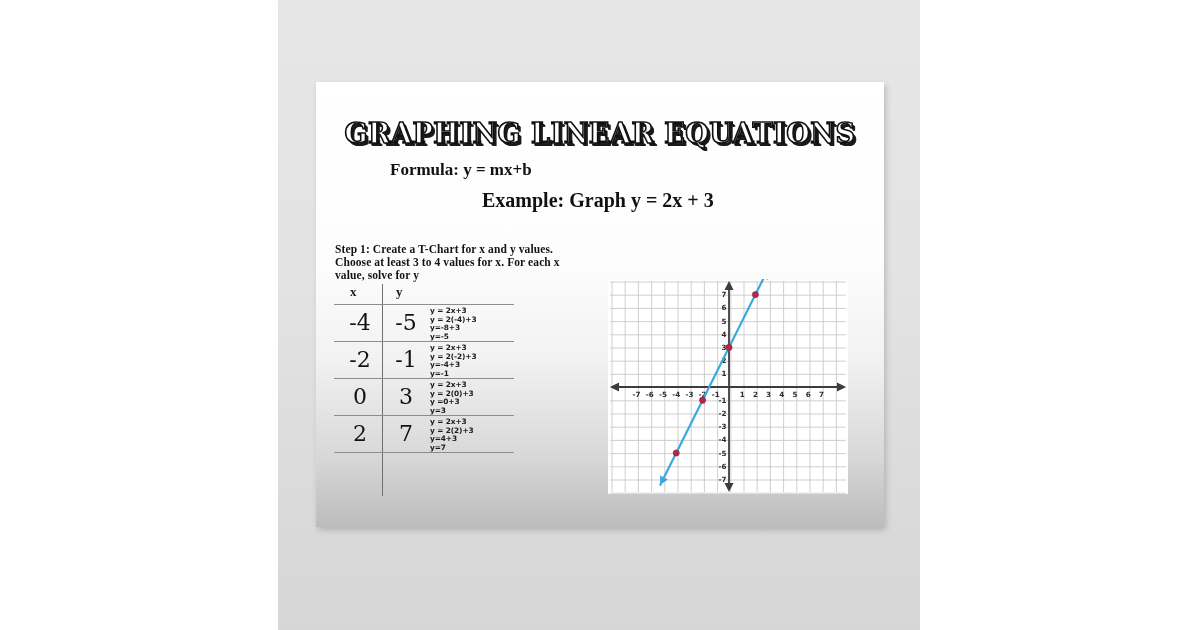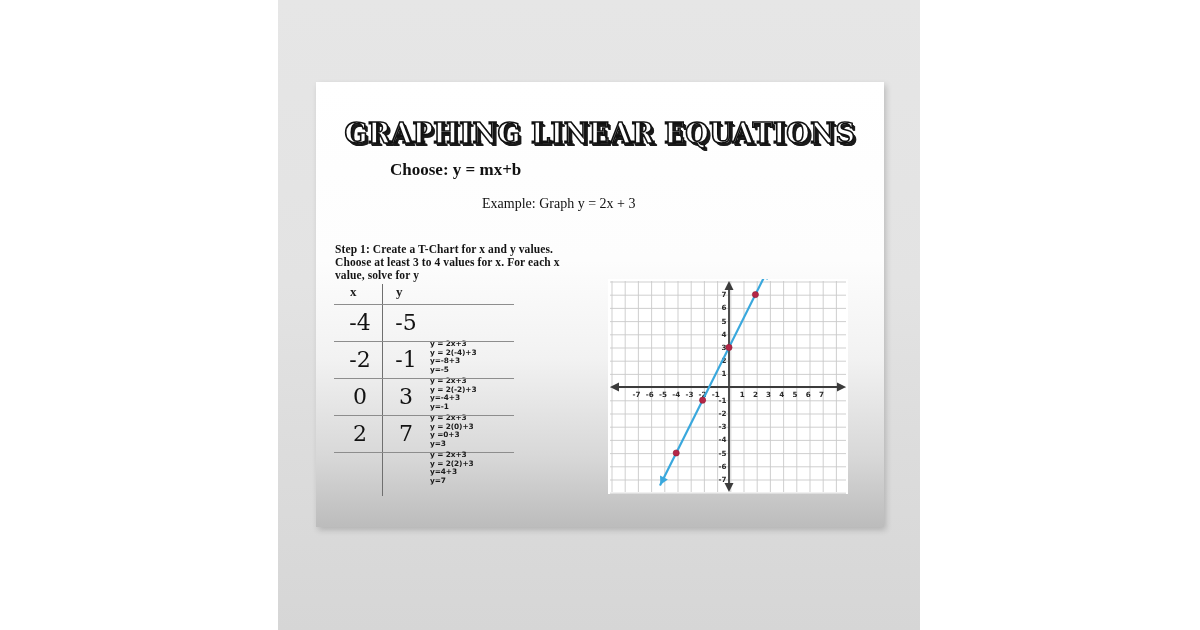--- a/index.html
+++ b/index.html
@@ -35,22 +35,22 @@
     text-shadow:
       2px 2px 0 #1a1a1a, 2.5px 2.5px 0 #1a1a1a,
       3px 3px 0 #2b2b2b;
     white-space:nowrap;
   }
   .formula{
     position:absolute;left:74px;top:78px;
     font-size:17px;font-weight:bold;color:#111;
   }
   .example{
-    position:absolute;left:166px;top:114px;
-    font-size:14px;font-weight:normal;color:#111;
+    position:absolute;left:166px;top:107px;
+    font-size:20px;font-weight:bold;color:#111;
   }
 
   
   .step{
     position:absolute;font-size:11.5px;font-weight:bold;color:#141414;
     line-height:1.12;letter-spacing:0.1px;
   }
   #step1{left:19px;top:161px;width:248px;}
   #step2{left:308px;top:161px;width:222px;}
 
@@ -65,40 +65,40 @@
   }
   .trow.last{border-bottom:1.4px solid #8d8d8d;}
   .tx{position:absolute;left:6px;top:5px;width:40px;text-align:center;
       font-family:"DejaVu Serif",serif;font-size:22px;color:#121212;}
   .ty{position:absolute;left:52px;top:5px;width:40px;text-align:center;
       font-family:"DejaVu Serif",serif;font-size:22px;color:#121212;}
   .work{
     position:absolute;left:96px;top:2px;
     font-family:"DejaVu Sans",sans-serif;
     font-size:7.4px;font-weight:bold;line-height:1.18;color:#1a1a1a;
-    white-space:pre-line;letter-spacing:-0.1px;margin-top:33px;
+    white-space:pre-line;letter-spacing:-0.1px;
   }
   #vline{
     position:absolute;left:66px;top:202px;width:1.4px;height:212px;background:#6f6f6f;
   }
 
   
   #graph{position:absolute;left:292px;top:197px;width:240px;height:215px;}
   #graph svg{display:block;}
 </style>
 </head>
 <body>
 
 <div id="stage">
   <div id="backdrop"></div>
 
   <div id="poster">
 
     <div class="title">GRAPHING LINEAR EQUATIONS</div>
-    <div class="formula">Choose:  y = mx+b</div>
+    <div class="formula">Formula:  y = mx+b</div>
     <div class="example">Example:  Graph y = 2x + 3</div>
 
     <div class="step" id="step1">Step 1:  Create a T-Chart for x and y values.  Choose at least 3 to 4 values for x.  For each x value, solve for y</div>
 
     <div id="vline"></div>
 
     <div id="tchart">
       <div class="thead">
         <span class="hx">x</span>
         <span class="hy">y</span>

